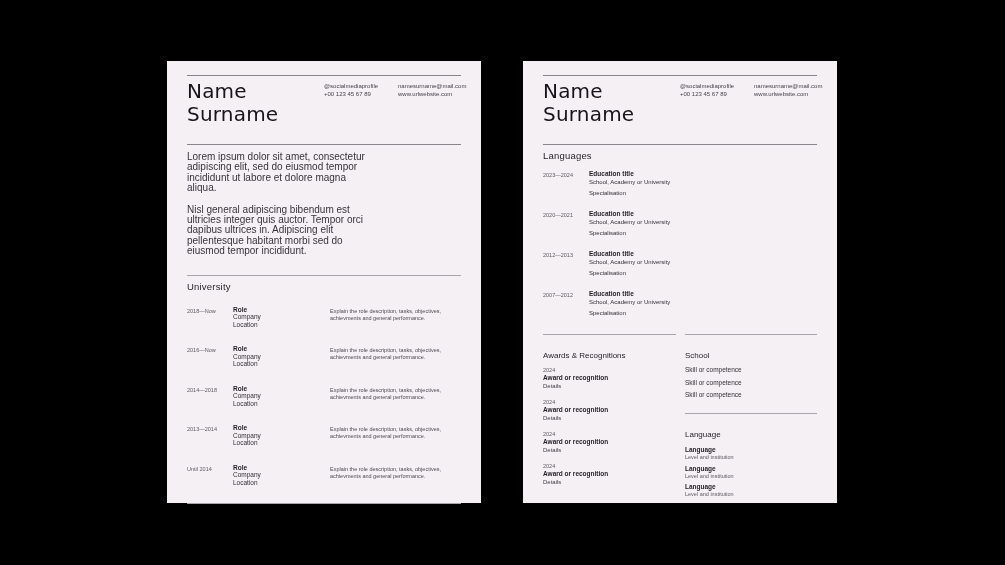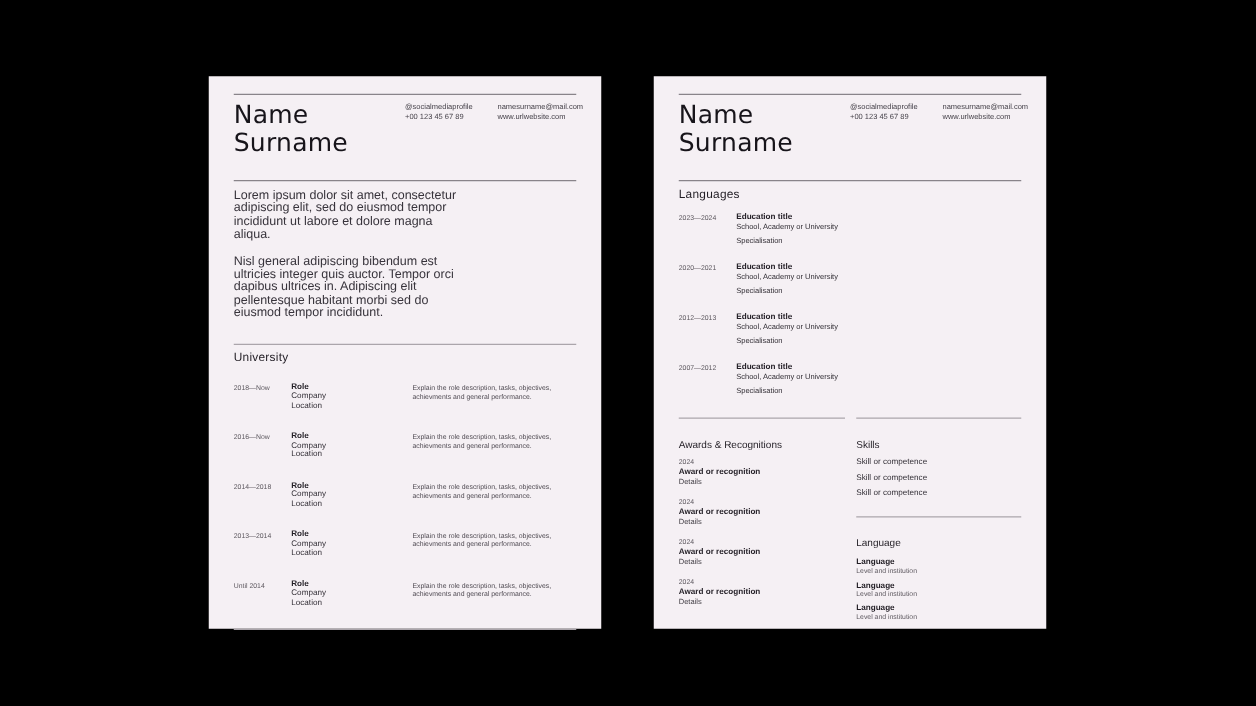--- a/index.html
+++ b/index.html
@@ -272,21 +272,21 @@
           <div class="award">
             <div class="award-year">2024</div>
             <div class="award-title">Award or recognition</div>
             <div class="award-details">Details</div>
           </div>
         </div>
       </div>
 
       <div class="col-right">
         <div class="rule rule--light"></div>
-        <h3 class="subsection-title">Skills</h3>
+        <h3 class="subsection-title">School</h3>
         <div class="skill-list">
           <div class="skill">Skill or competence</div>
           <div class="skill">Skill or competence</div>
           <div class="skill">Skill or competence</div>
         </div>
 
         <div class="rule rule--light rule--languages"></div>
         <h3 class="subsection-title">Language</h3>
         <div class="lang-list">
           <div class="lang">

